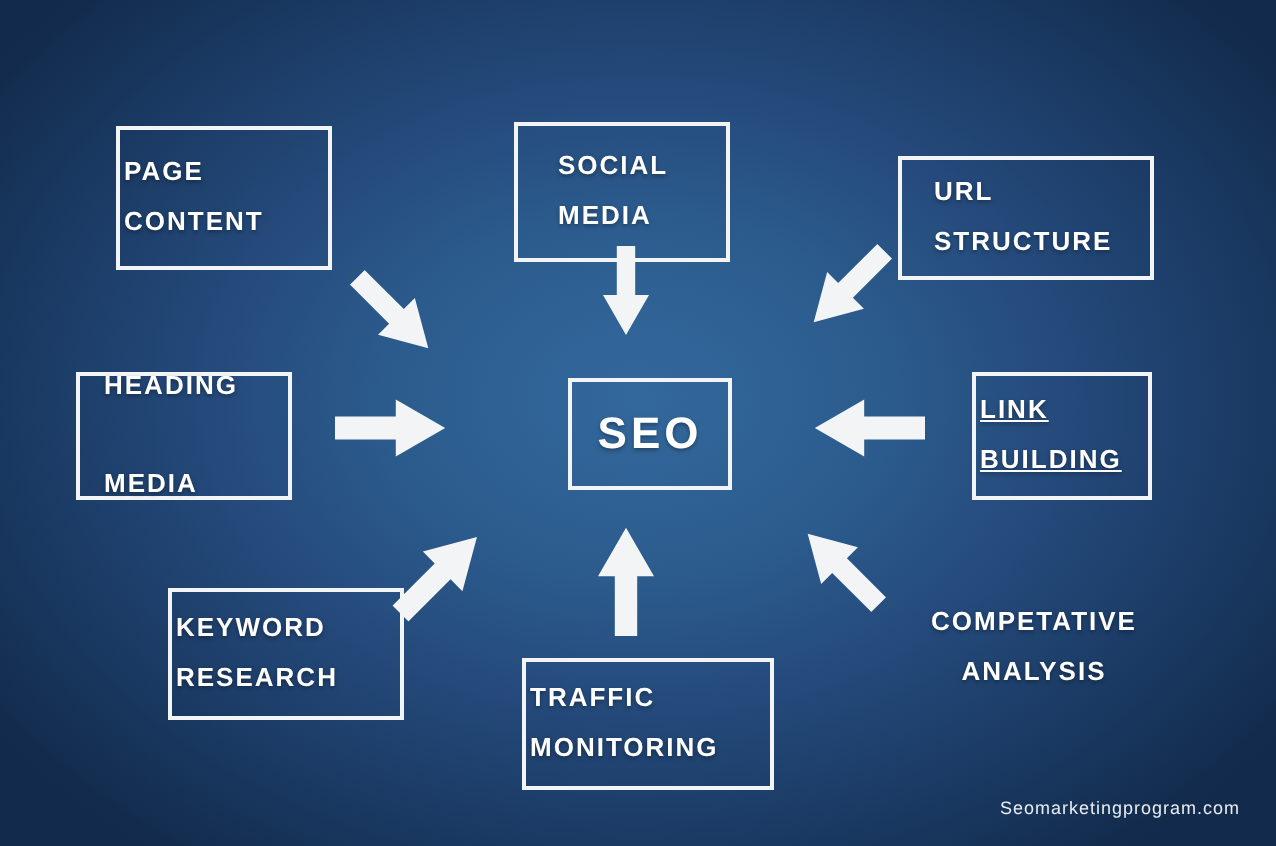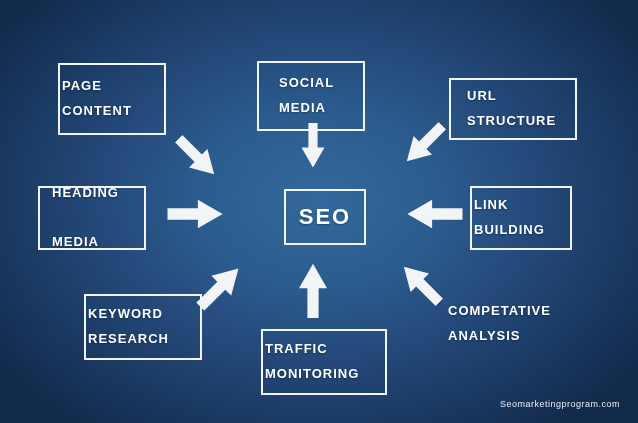--- a/index.html
+++ b/index.html
@@ -69,36 +69,36 @@
   <div class="node" style="left:449px;top:78px;width:128px;height:62px;padding-left:16px;">
     <span>URL</span>
     <span>STRUCTURE</span>
   </div>
 
   <div class="node" style="left:38px;top:186px;width:108px;height:64px;padding-left:12px;gap:24px;">
     <span>HEADING</span>
     <span>MEDIA</span>
   </div>
 
-  <div class="node" style="left:470px;top:186px;width:102px;height:64px;">
+  <div class="node" style="left:486px;top:186px;width:90px;height:64px;text-decoration:underline;">
     <span>LINK</span>
     <span>BUILDING</span>
   </div>
 
   <div class="node" style="left:84px;top:294px;width:118px;height:66px;">
     <span>KEYWORD</span>
     <span>RESEARCH</span>
   </div>
 
   <div class="node" style="left:261px;top:329px;width:126px;height:66px;">
     <span>TRAFFIC</span>
     <span>MONITORING</span>
   </div>
 
-  <div class="node noborder" style="left:446px;top:292px;width:140px;height:64px;">
+  <div class="node noborder" style="left:446px;top:292px;width:140px;height:64px;text-align:center;">
     <span>COMPETATIVE</span>
     <span>ANALYSIS</span>
   </div>
 
   <div class="center-node" style="left:284px;top:189px;width:82px;height:56px;">
     <span>SEO</span>
   </div>
 
   <div class="arrow" style="left:171px;top:139px;transform:rotate(45deg);">
     <svg width="52" height="36" viewBox="0 0 60 40">

